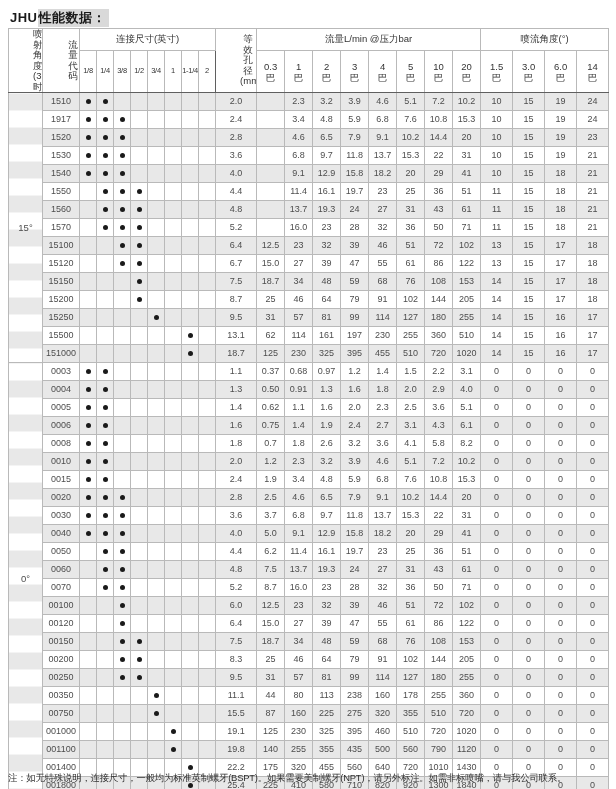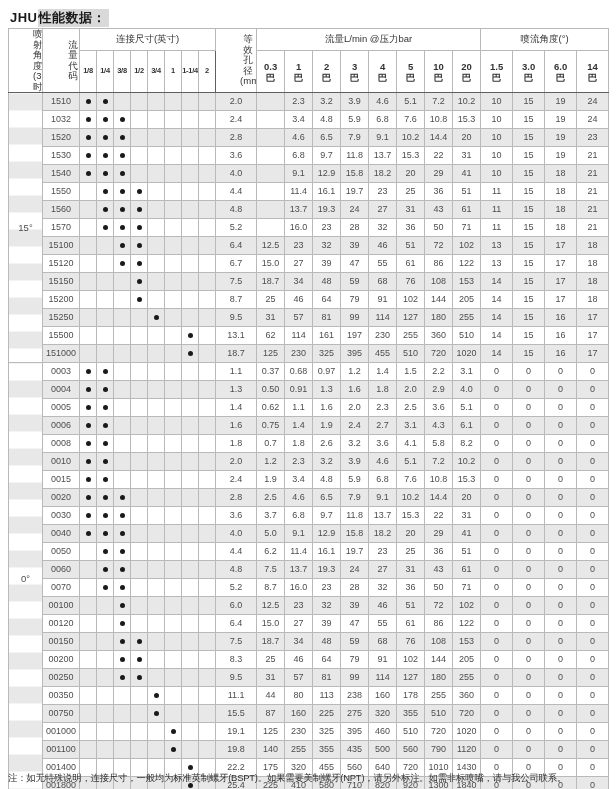--- a/index.html
+++ b/index.html
@@ -15,21 +15,21 @@
     border-collapse:collapse; table-layout:fixed;
     border:1.5px solid #5f5f5f;
   }
   th, td {
     padding:0; margin:0; text-align:center; vertical-align:middle;
     font-weight:normal; color:#4d4d4d;
     border:1px solid #b9b9b9; overflow:hidden;
   }
   thead th { color:#333; font-size:9.5px; line-height:10.5px; background:#fff; }
   tr.h1 th { height:20px; }
-  tr.h2 th { height:38px;font-weight:bold; }
+  tr.h2 th { height:38px; }
   th.conn-size { font-size:7.5px; letter-spacing:-0.3px; }
   .pre { white-space:pre-line;padding-left:24px; }
   thead tr.h2 th, thead th[rowspan] { border-bottom:1.5px solid #5f5f5f; }
   tbody td { height:17px; font-size:9px; line-height:17px; }
   tr.stripe td { background:#e8e8e8; }
   .bl { border-left:1.5px solid #5f5f5f; }
   tr.section-top td { border-top:1.5px solid #5f5f5f; }
   .dot { display:inline-block; width:5px; height:5px; border-radius:50%; background:#1a1a1a; vertical-align:middle; }
   td.anglecell { font-size:9.5px; color:#4d4d4d; }
   tbody td.anglecell.st0 { background:repeating-linear-gradient(to bottom,#e8e8e8 0 17px,#ffffff 17px 34px);text-align:center; }
@@ -164,21 +164,21 @@
         <td>4.6</td>
         <td>5.1</td>
         <td>7.2</td>
         <td>10.2</td>
         <td class="bl">10</td>
         <td>15</td>
         <td>19</td>
         <td>24</td>
       </tr>
       <tr>
-        <td class="bl">1032</td>
+        <td class="bl">1917</td>
         <td class="bl"><span class="dot"></span></td>
         <td><span class="dot"></span></td>
         <td><span class="dot"></span></td>
         <td></td>
         <td></td>
         <td></td>
         <td></td>
         <td></td>
         <td class="bl">2.4</td>
         <td class="bl"></td>

